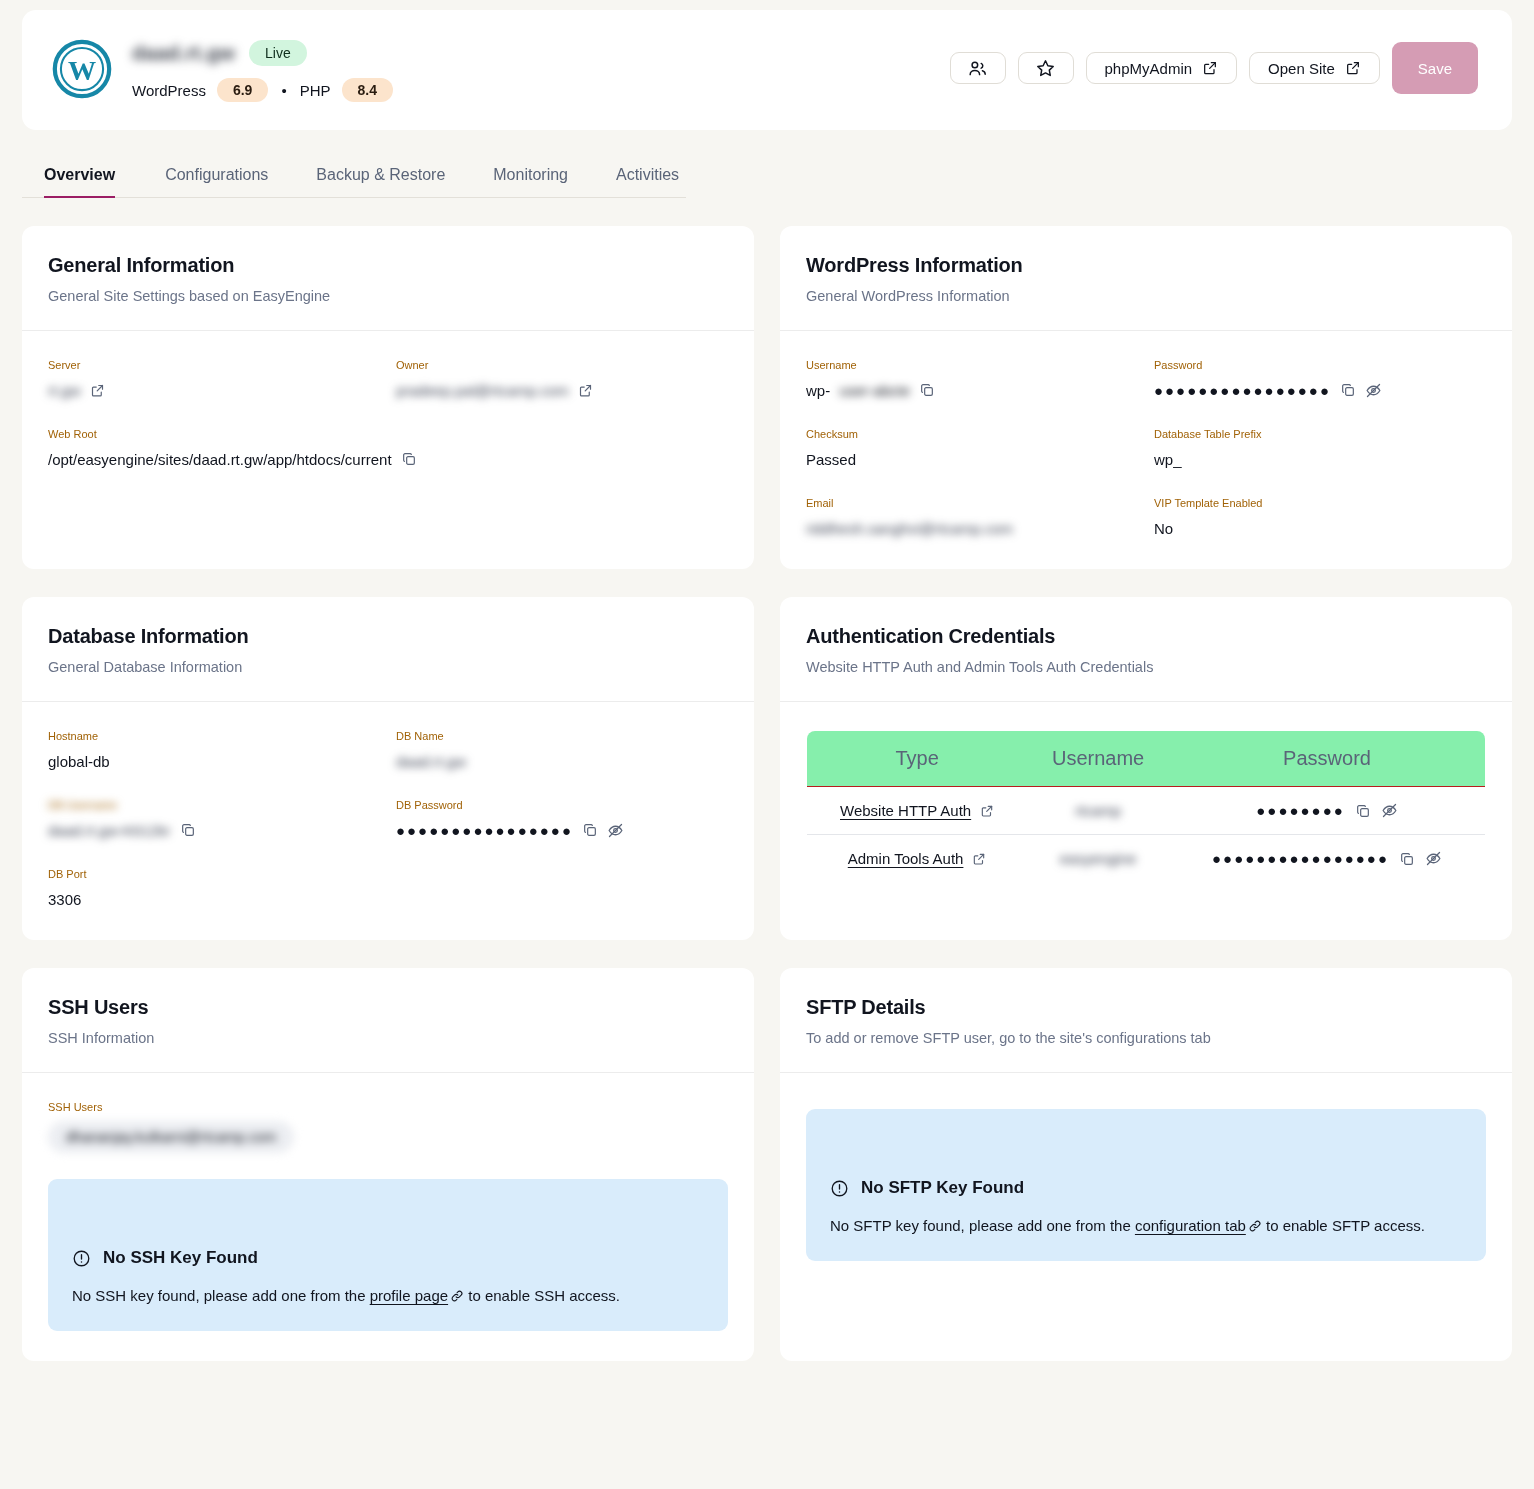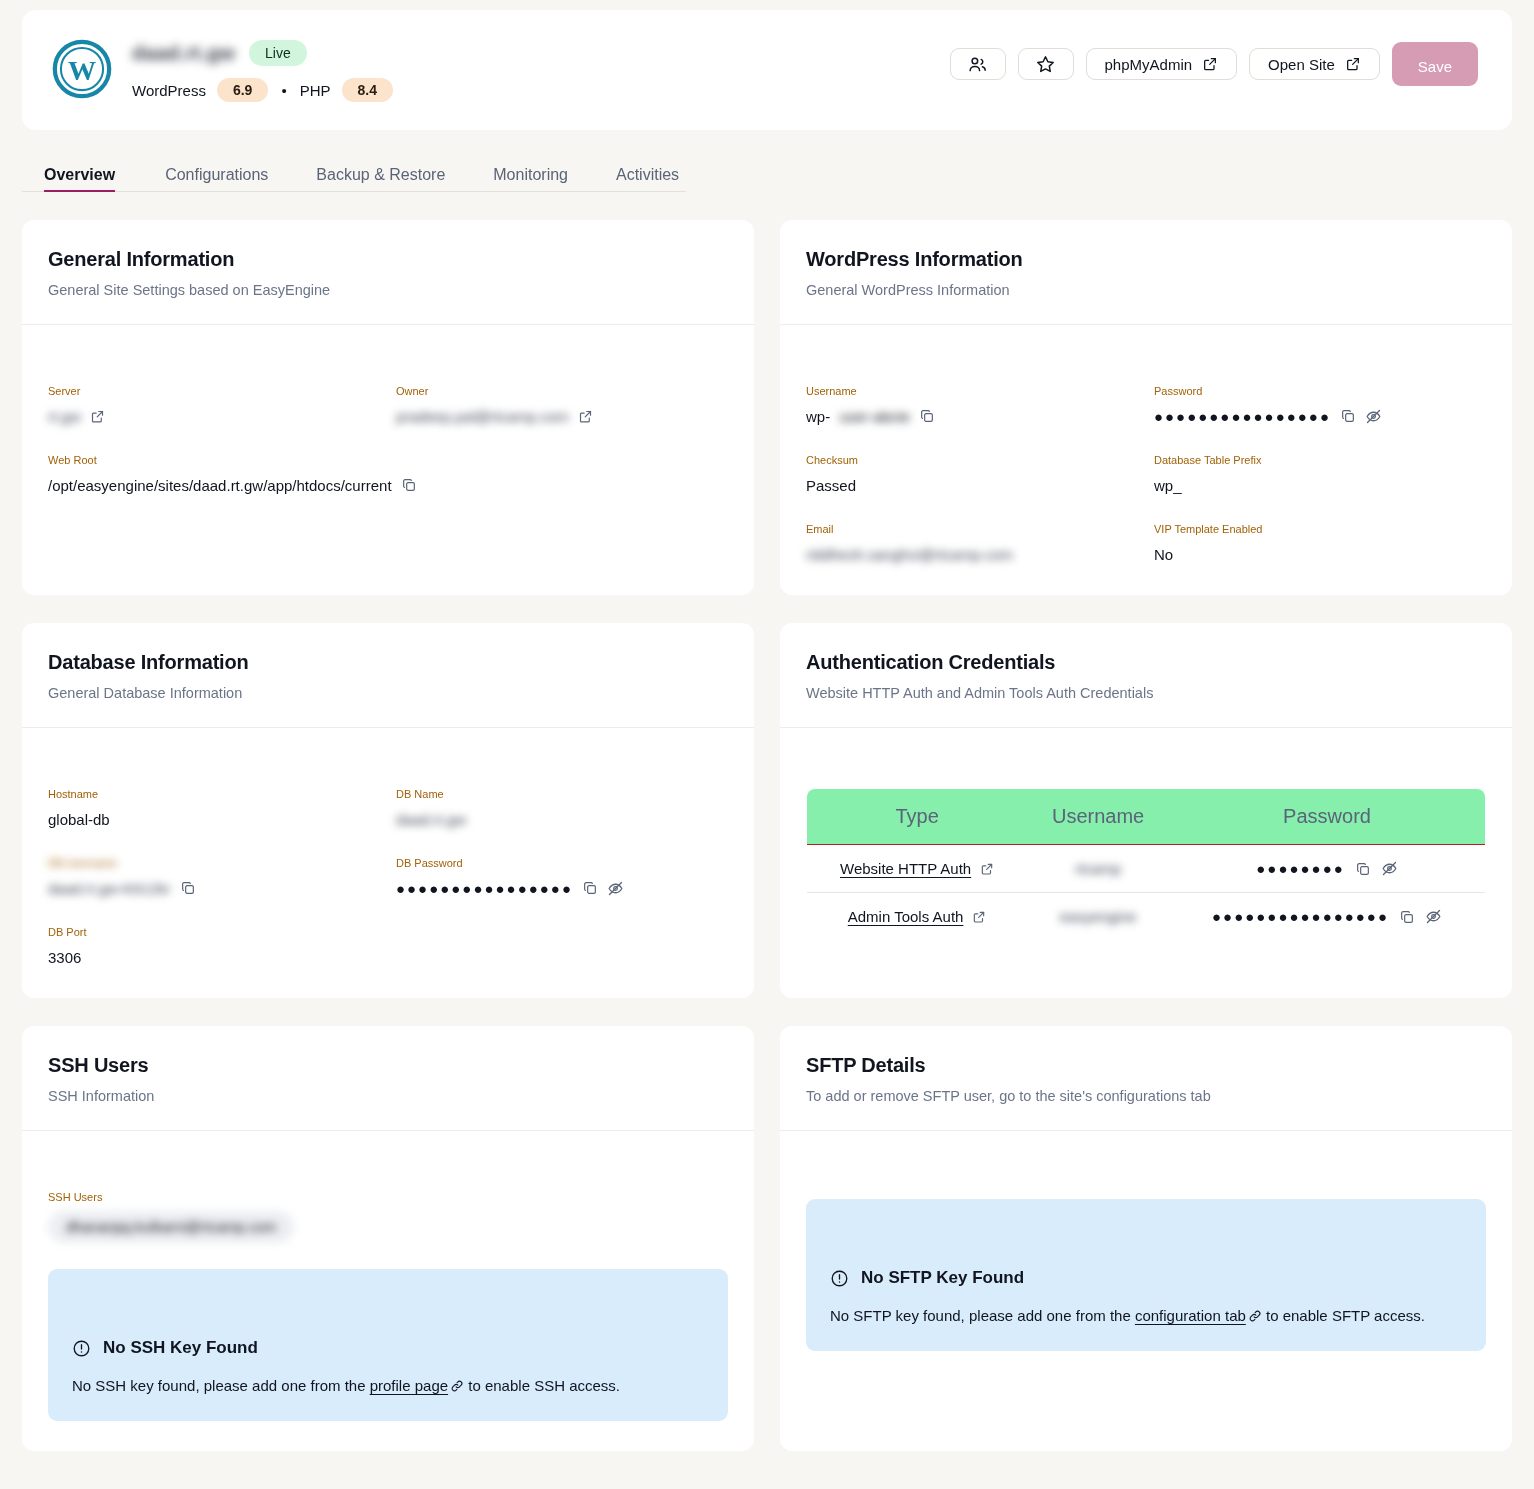--- a/index.html
+++ b/index.html
@@ -76,41 +76,41 @@
     color: #11151f;
     cursor: pointer;
     font-family: inherit;
   }
   .btn.icon-only { width: 56px; padding: 0; }
   .btn-save {
     background: #d59cb4;
     border: none;
     color: #ffffff;
     border-radius: 9px;
-    height: 44px;
+    height: 52px;
     padding: 16px 26px;
     font-size: 15px;
     cursor: default;
     font-family: inherit;
   }
 
   
   .tabs {
     display: flex;
     align-items: flex-end;
     gap: 0;
     margin: 24px 0 0 0;
     padding-left: 22px;
     border-bottom: 1px solid #e3e0d9;
     width: 664px;
   }
   .tab {
     font-size: 16px;
     color: #5a6478;
-    padding: 12px 24px 7px 24px;
+    padding: 12px 24px 13px 24px;
     cursor: pointer;
     position: relative;
     white-space: nowrap;
   }
   .tab:first-child { padding-left: 0; padding-right: 26px; }
   .tab.active { color: #11151f; font-weight: 600; }
   .tab.active::after {
     content: "";
     position: absolute;
     left: 0; right: 26px; bottom: -1px;
@@ -124,21 +124,20 @@
     grid-template-columns: 1fr 1fr;
     gap: 26px;
     margin-top: 28px;
   }
   .card {
     background: #ffffff;
     border-radius: 12px;
     overflow: hidden;
     display: flex;
     flex-direction: column;
-    gap: 32px;
   }
   .card-head { padding: 28px 26px 26px 26px; border-bottom: 1px solid #ececec; }
   .card-title { font-size: 20px; font-weight: 700; color: #11151f; letter-spacing: -.2px; }
   .card-sub { font-size: 14.5px; color: #6b7489; margin-top: 11px; }
   .card-body { padding: 28px 26px 30px 26px; flex: 1; }
 
   
   .fields { display: grid; grid-template-columns: 1fr 1fr; row-gap: 27px; column-gap: 16px; }
   .field { min-width: 0; }
   .field.full { grid-column: 1 / -1; }

